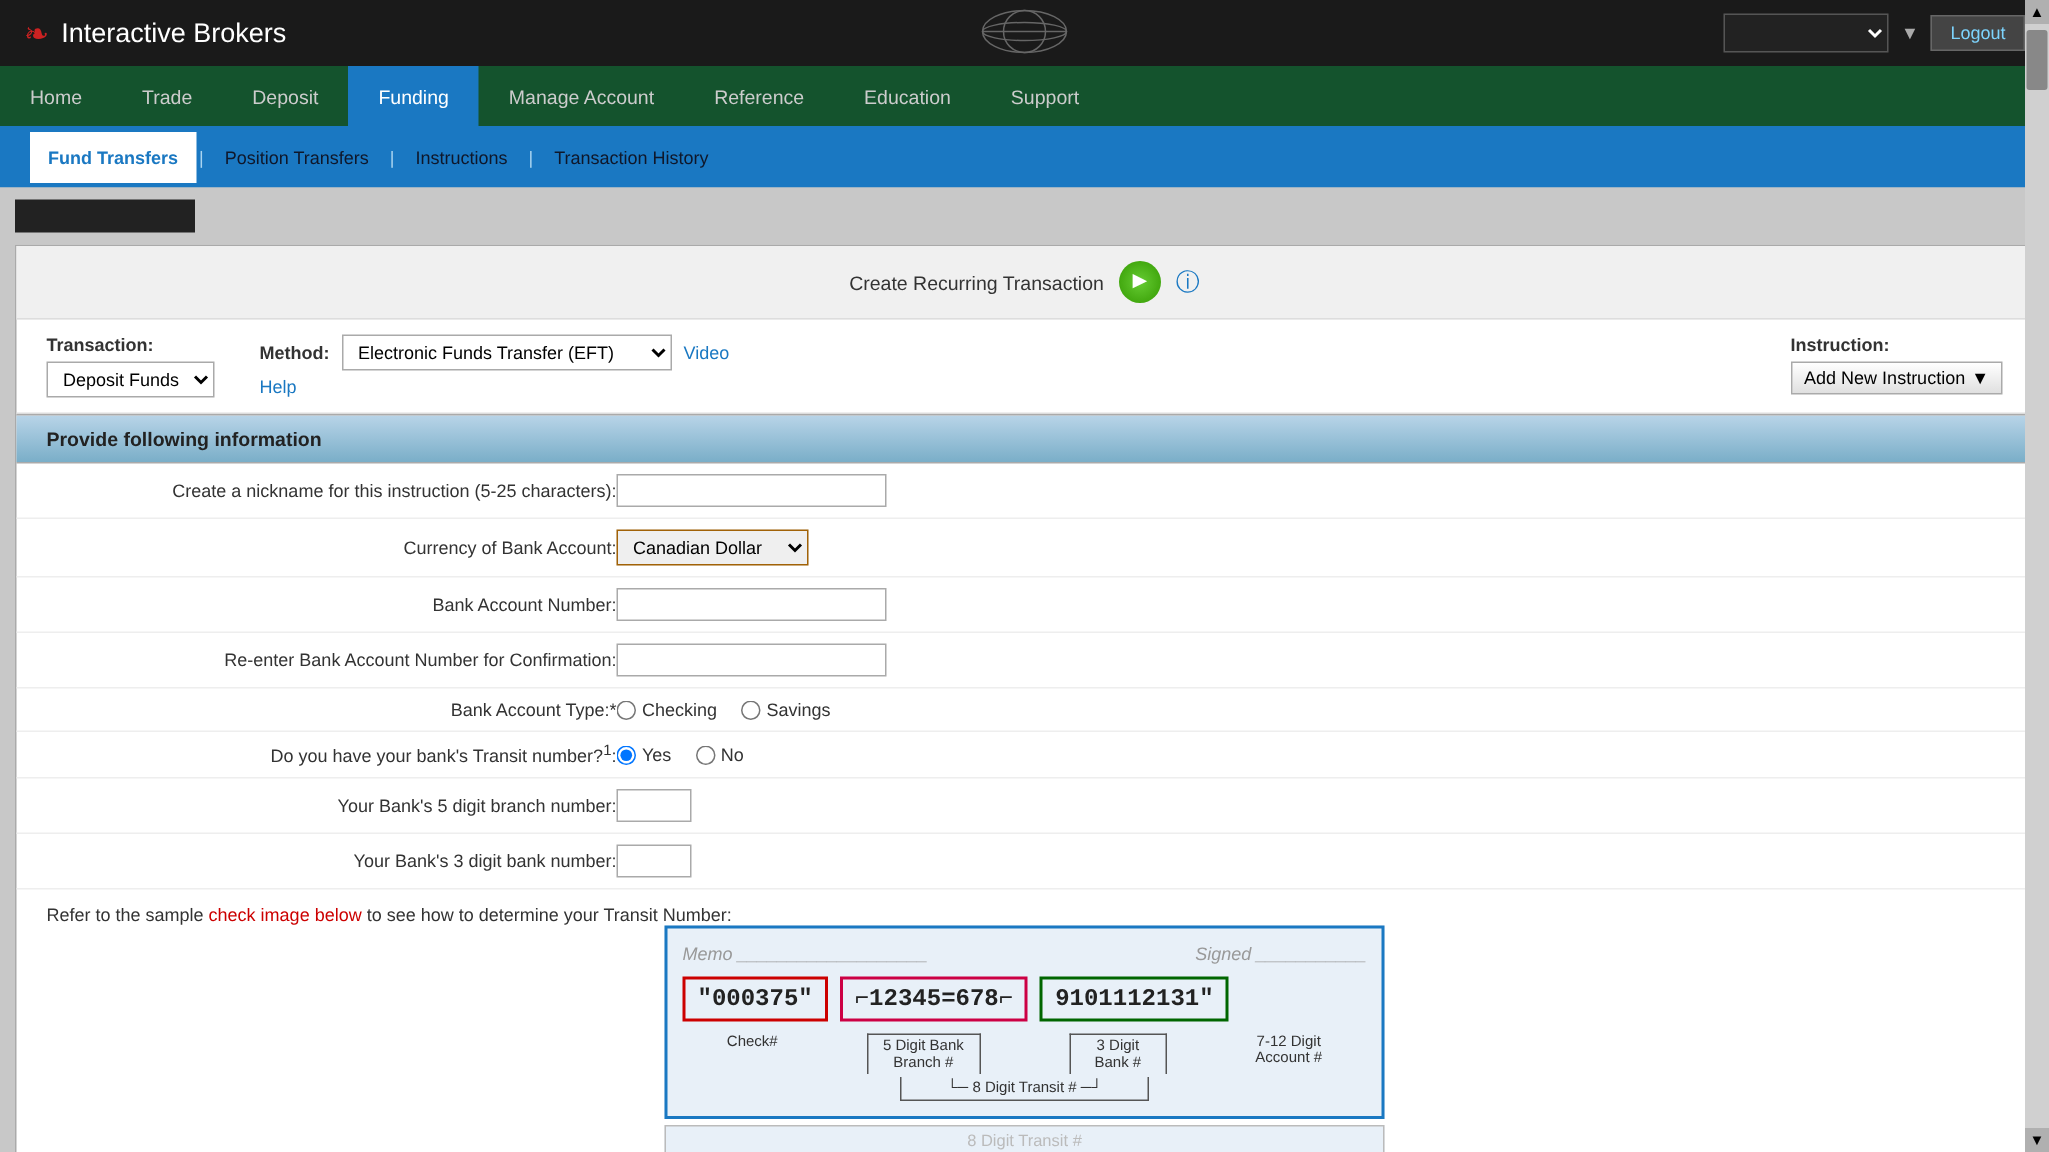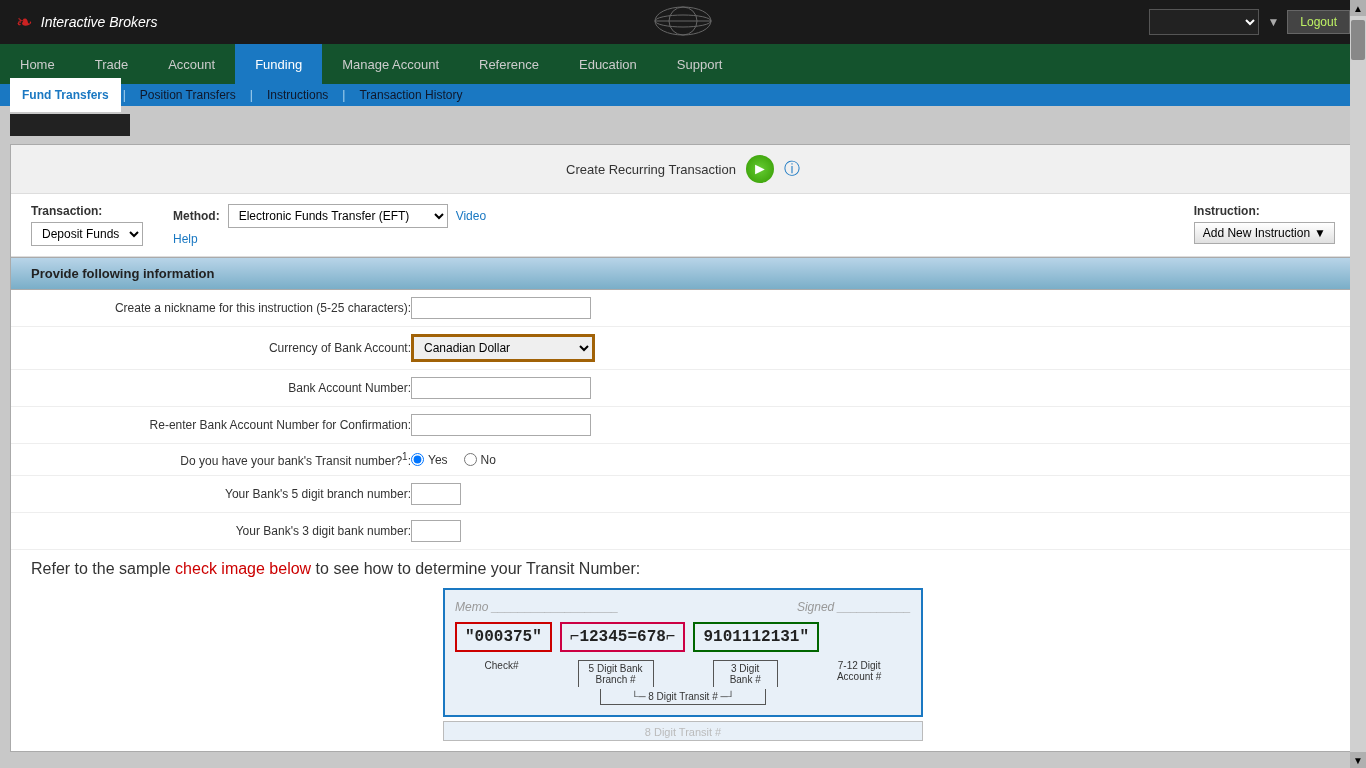--- a/index.html
+++ b/index.html
@@ -18,41 +18,40 @@
       display: flex;
       align-items: center;
       gap: 8px;
     }
     .logo-icon {
       color: #cc2222;
       font-size: 20px;
     }
     .logo-text {
       color: #ffffff;
-      font-size: 14px;
+      font-size: 18px;
       font-weight: normal;
-      font-style: italic;
     }
     .top-right {
       display: flex;
       align-items: center;
       gap: 8px;
     }
     .account-dropdown {
       background: #222;
       border: 1px solid #555;
       color: #fff;
       padding: 4px 8px;
       font-size: 12px;
       width: 110px;
     }
     .logout-btn {
       background: #444;
       border: 1px solid #666;
-      color: #bef264;
+      color: #7dd3fc;
       padding: 4px 12px;
       font-size: 12px;
       cursor: pointer;
     }
 
     
     .main-nav {
       background: #14532d;
       height: 40px;
       display: flex;
@@ -68,24 +67,24 @@
       text-decoration: none;
     }
     .nav-item.active {
       background: #1a78c2;
       color: #fff;
     }
 
     
     .sub-nav {
       background: #1a78c2;
-      height: 22px;
-      display: flex;
-      align-items: center;
-      padding: 0 10px;
+      height: 41px;
+      display: flex;
+      align-items: center;
+      padding: 0 20px;
       gap: 0;
     }
     .sub-nav-item {
       color: #0f172a;
       padding: 0 12px;
       cursor: pointer;
       font-size: 12px;
       height: 34px;
       display: flex;
       align-items: center;
@@ -254,46 +253,45 @@
       font-size: 12px;
       width: 180px;
     }
     .text-input-small {
       border: 1px solid #aaa;
       padding: 3px 6px;
       font-size: 12px;
       width: 50px;
     }
     .currency-select {
-      border: 3px solid #a16207;
+      border: 1px solid #a16207;
       padding: 3px 6px;
       font-size: 12px;
-      width: 184px;
+      width: 128px;
     }
     .radio-group {
       display: flex;
       gap: 16px;
       align-items: center;
     }
     .radio-label {
       display: flex;
       align-items: center;
       gap: 4px;
       font-size: 12px;
       color: #333;
     }
 
     
     .check-section {
       padding: 10px 20px;
     }
     .check-description {
-      font-size: 16px;
+      font-size: 12px;
       color: #333;
-      margin-bottom: 10px;
     }
     .check-description .highlight {
       color: #cc0000;
     }
     .check-image-wrapper {
       display: flex;
       justify-content: center;
     }
     .check-image-box {
       border: 2px solid #1a78c2;
@@ -377,21 +375,21 @@
   <div class="top-right">
     <select class="account-dropdown"></select>
     <span style="color:#aaa;font-size:12px;">▼</span>
     <button class="logout-btn">Logout</button>
   </div>
 </div>
 
 <div class="main-nav">
   <a class="nav-item">Home</a>
   <a class="nav-item">Trade</a>
-  <a class="nav-item">Account</a>
+  <a class="nav-item">Deposit</a>
   <a class="nav-item active">Funding</a>
   <a class="nav-item">Manage Account</a>
   <a class="nav-item">Reference</a>
   <a class="nav-item">Education</a>
   <a class="nav-item">Support</a>
 </div>
 
 <div class="sub-nav">
   <a class="sub-nav-item active">Fund Transfers</a>
   <span class="sub-nav-separator">|</span>
@@ -468,20 +466,33 @@
       </div>
     </div>
 
     <div class="form-row">
       <span class="form-row-label">Re-enter Bank Account Number for Confirmation:</span>
       <div class="form-row-control">
         <input type="text" class="text-input" style="">
       </div>
     </div>
 
+    <div class="form-row">
+      <span class="form-row-label">Bank Account Type:*</span>
+      <div class="form-row-control radio-group">
+        <label class="radio-label">
+          <input type="radio" name="account_type" style="">
+          <span>Checking</span>
+        </label>
+        <label class="radio-label">
+          <input type="radio" name="account_type" style="">
+          <span>Savings</span>
+        </label>
+      </div>
+    </div>
 
     <div class="form-row">
       <span class="form-row-label">
         <span>Do you have your bank's Transit number?</span><sup>1</sup>:
       </span>
       <div class="form-row-control radio-group">
         <label class="radio-label">
           <input type="radio" name="transit" checked="" style="">
           <span>Yes</span>
         </label>

